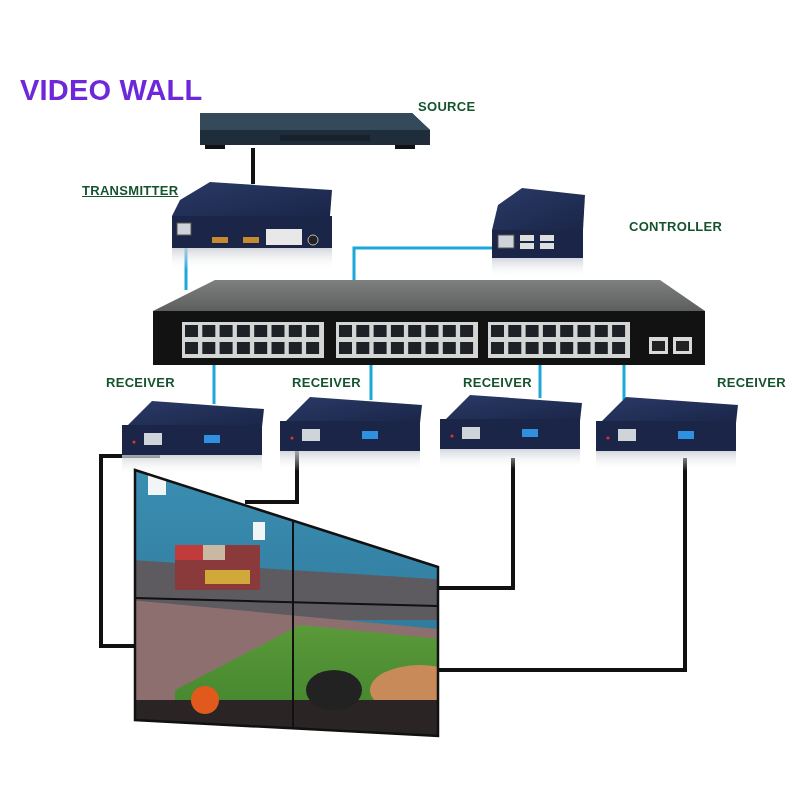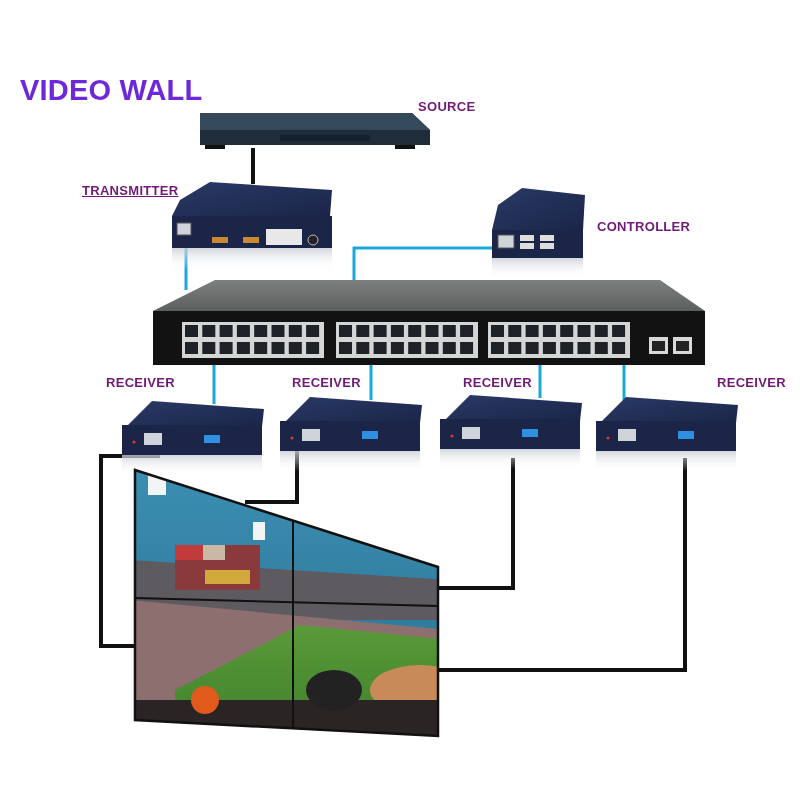--- a/index.html
+++ b/index.html
@@ -1,28 +1,28 @@
 <!DOCTYPE html>
 <html><head>
 <meta charset="utf-8">
 <style>
   html,body{margin:0;padding:0;background:#fff;}
   body{width:800px;height:800px;position:relative;overflow:hidden;font-family:"Liberation Sans",sans-serif;}
   .abs{position:absolute;}
   .title{left:20px;top:74px;font-size:29px;font-weight:bold;color:#6d28d9;letter-spacing:0.2px;}
-  .label{font-size:13px;font-weight:bold;color:#701a75;letter-spacing:0.3px;}
+  .label{font-size:13px;font-weight:bold;color:#14532d;letter-spacing:0.3px;}
   svg.diagram{position:absolute;left:0;top:0;}
 </style>
 </head>
 <body>
 
 <div class="abs title">VIDEO WALL</div>
 <div class="abs label" style="left:418px;top:99px;">SOURCE</div>
 <div class="abs label" style="left:82px;top:183px;text-decoration:underline;">TRANSMITTER</div>
-<div class="abs label" style="left:597px;top:219px;">CONTROLLER</div>
+<div class="abs label" style="left:629px;top:219px;">CONTROLLER</div>
 <div class="abs label" style="left:106px;top:375px;">RECEIVER</div>
 <div class="abs label" style="left:292px;top:375px;">RECEIVER</div>
 <div class="abs label" style="left:463px;top:375px;">RECEIVER</div>
 <div class="abs label" style="left:717px;top:375px;">RECEIVER</div>
 
 <svg class="diagram" width="800" height="800" viewBox="0 0 800 800">
   <defs>
     <linearGradient id="sky" x1="0" y1="0" x2="0" y2="1">
       <stop offset="0" stop-color="#3b8fb3"></stop>
       <stop offset="1" stop-color="#2a6f8f"></stop>

